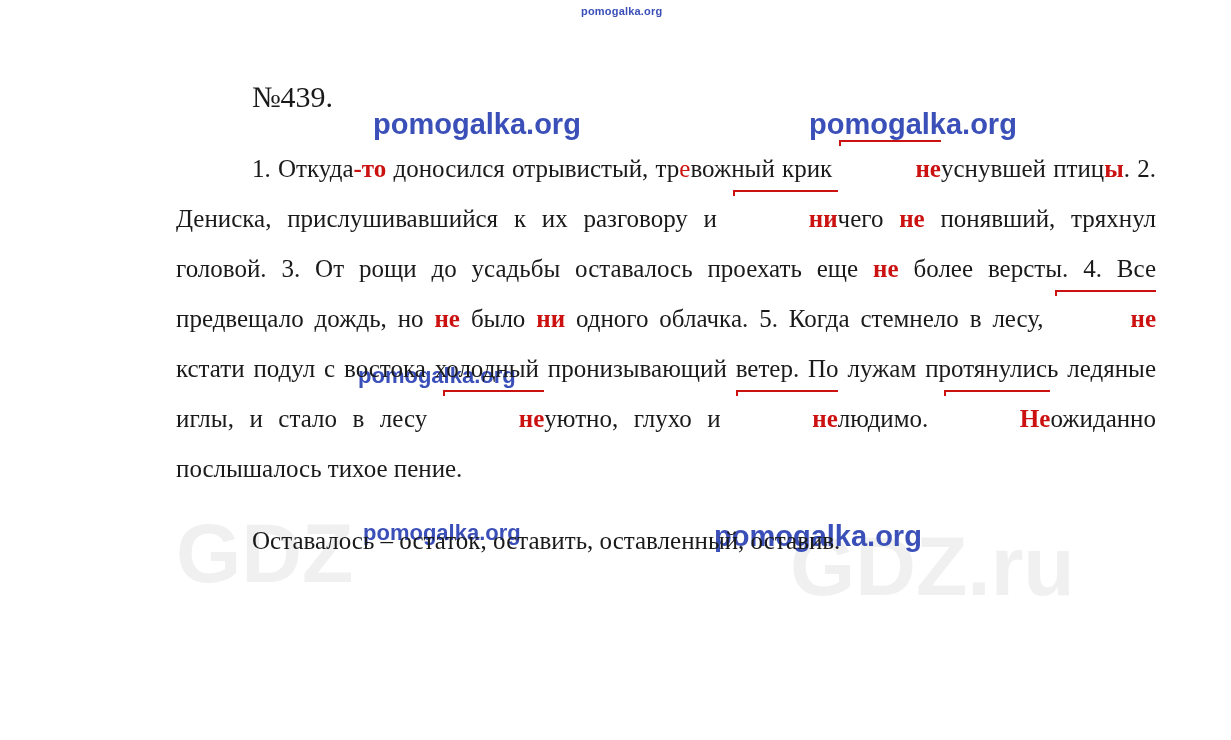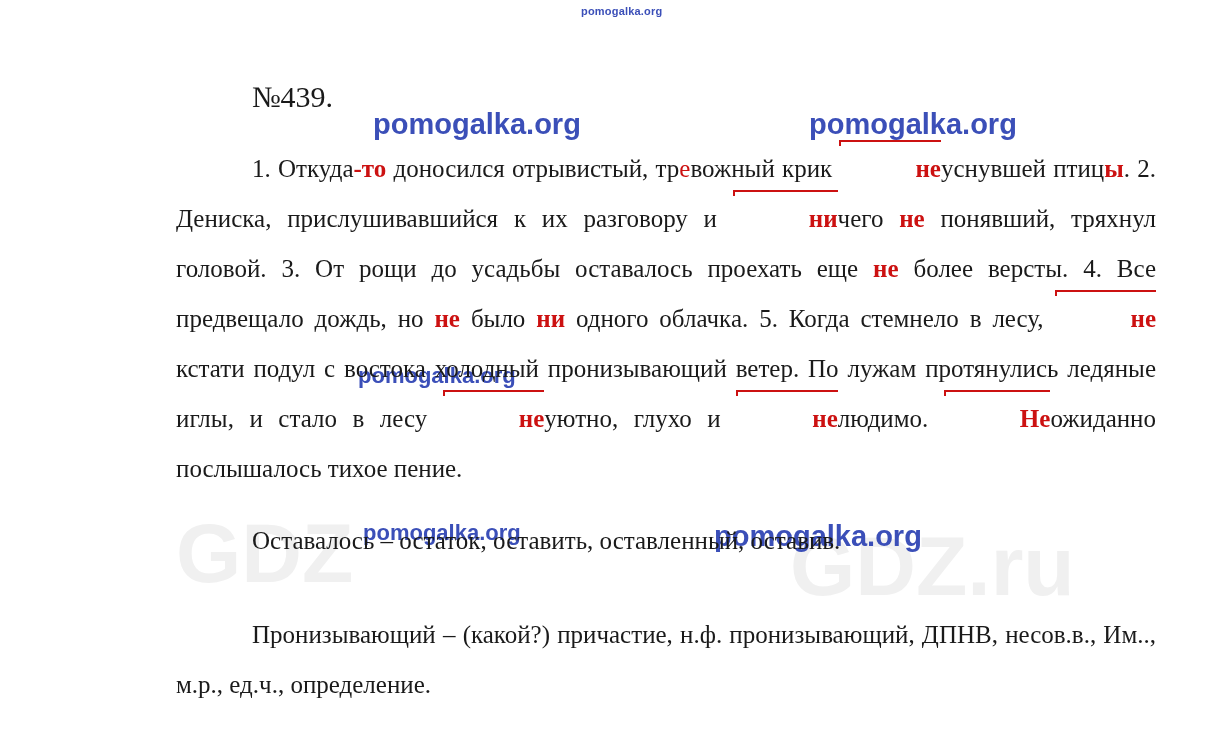--- a/index.html
+++ b/index.html
@@ -129,16 +129,15 @@
 
     <div class="block-gap"></div>
 
     <p class="para first no-justify">Оставалось – остаток, оставить, оставленный, оставив.</p>
 
     <div class="block-gap"></div>
 
 
     <div class="block-gap"></div>
 
-    <p class="para first">Пронизывающий – (какой?) причастие, н.ф. пронизывающий, ДПНВ, несов.в., Им.., м.р., ед.ч., определение.</p>
 
   </div>
 </div>
 
 </body></html>

